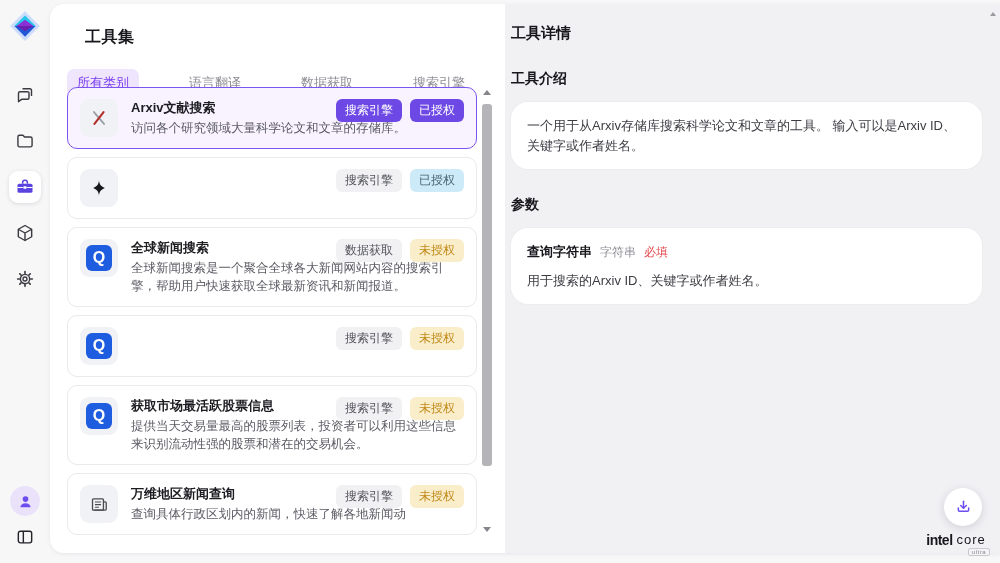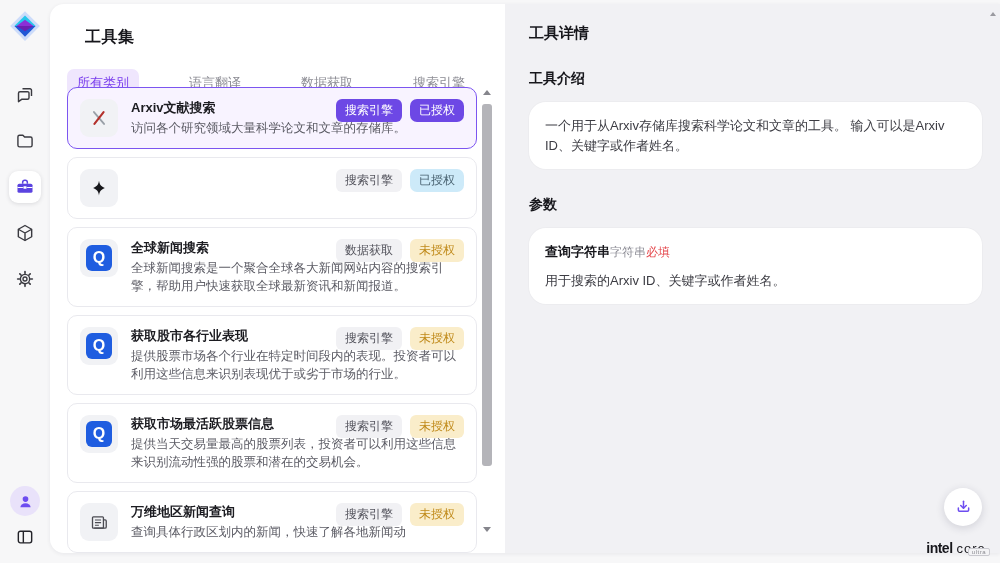--- a/index.html
+++ b/index.html
@@ -28,45 +28,45 @@
   .tool-list { position:absolute; left:17px; top:83px; width:410px; bottom:0; overflow:hidden; }
   .tool-card { position:relative; display:flex; gap:13px; padding:11px 12px; background:#fff; border:1px solid #e9e9ee; border-radius:10px; margin-bottom:8px; cursor:pointer; }
   .tool-card.selected { background:#f8f3ff; border:1.5px solid #7c55f0; }
   .tool-icon { width:38px; height:38px; flex:none; border-radius:9px; background:#f1f2f5; display:flex; align-items:center; justify-content:center; }
   .q-badge { width:26px; height:26px; border-radius:6px; background:#1f5de0; color:#fff; font-weight:800; font-size:16px; display:flex; align-items:center; justify-content:center; font-family:"Liberation Sans",sans-serif; }
   .tool-name { font-size:13px; font-weight:700; color:#1c1c21; line-height:18px; }
   .tool-desc { font-size:12.5px; color:#5b5b64; line-height:18px; margin-top:2px; max-width:336px; }
   .tool-tags { position:absolute; top:11px; right:12px; display:flex; gap:8px; }
   .pill { font-size:12px; padding:3px 9px; border-radius:6px; background:#f1f1f4; color:#55555e; white-space:nowrap; }
   .badge { font-size:12px; padding:3px 9px; border-radius:6px; white-space:nowrap; }
-  .badge.ok { background:#cdeaf9; color:#4a6372;border-radius:7px; }
+  .badge.ok { background:#cdeaf9; color:#4a6372; }
   .badge.no { background:#faedca; color:#c08a1a; }
   .tool-card.selected .pill, .tool-card.selected .badge { background:#6d48e5; color:#fff; }
 
   
   .sb { position:absolute; right:13px; top:84px; height:446px; width:10px; }
   .sb-thumb { position:absolute; left:0; top:16px; width:10px; height:362px; background:#b4b4b9; border-radius:3px; cursor:pointer; }
   .tri-up { position:absolute; left:1px; top:2px; width:0; height:0; border-left:4px solid transparent; border-right:4px solid transparent; border-bottom:5px solid #85858c; cursor:pointer; }
   .tri-down { position:absolute; left:1px; bottom:2px; width:0; height:0; border-left:4px solid transparent; border-right:4px solid transparent; border-top:5px solid #85858c; cursor:pointer; }
 
   
-  .detail-panel { flex:1; background:#f1f1f4; position:relative; padding:20px 18px 0 24px; }
+  .detail-panel { flex:1; background:#f1f1f4; position:relative; padding:20px 18px 0 6px; }
   .detail-title { font-size:15px; font-weight:700; color:#17171c; }
   .section-h { font-size:14px; font-weight:700; color:#17171c; margin-top:27px; }
   .detail-card { margin-top:14px; background:#fff; border-radius:17px; padding:14px 16px; font-size:13px; color:#3c3c43; line-height:1.5; box-shadow:0 0 0 1px rgba(0,0,0,.02); }
-  .param-head { display:flex; align-items:baseline; }
+  .param-head { display:flex; gap:8px; align-items:baseline; }
   .param-name { font-size:13px; font-weight:700; color:#17171c; }
   .param-type { font-size:12px; color:#8a8a93; }
   .param-req { font-size:12px; color:#e5484d; }
   .param-desc { margin-top:9px; font-size:13px; color:#3c3c43; }
   .mini-up { position:absolute; right:4px; top:8px; width:0; height:0; border-left:3px solid transparent; border-right:3px solid transparent; border-bottom:4px solid #9a9aa0; }
 
   
   .fab { position:absolute; right:18px; bottom:37px; width:38px; height:38px; border-radius:50%; background:#fff; border:none; box-shadow:0 2px 8px rgba(40,40,70,.16); display:flex; align-items:center; justify-content:center; cursor:pointer; }
-  .intel { position:absolute; right:10px; bottom:7px; display:flex; align-items:flex-end; gap:2px; color:#17171c;margin-left:42px; }
+  .intel { position:absolute; right:10px; bottom:7px; display:flex; align-items:flex-start; gap:2px; color:#17171c;margin-left:42px; }
   .intel .i1 { font-size:14px; font-weight:700; letter-spacing:-.5px; }
   .intel .i2 { font-size:13px; font-weight:400; letter-spacing:1px; margin-left:2px; }
   .intel .i3 { display:inline-block; margin-left:-20px; margin-top:16px; font-size:6px; letter-spacing:.5px; color:#8a8a90; border:1px solid #c9c9cf; border-radius:2px; padding:0 3px; background:#f3f3f5; }
 </style>
 </head>
 <body>
 
 <div class="page">
 
   <aside class="rail">
@@ -189,24 +189,20 @@
     <div class="tool-tags">
       <span class="pill">数据获取</span>
       <span class="badge no">未授权</span>
     </div>
   </div>
 
   <div class="tool-card">
     <div class="tool-icon">
               <span class="q-badge">Q</span>
             </div>
-    <div class="tool-body">
-      <div class="tool-name">获取股市各行业表现</div>
-      <div class="tool-desc">提供股票市场各个行业在特定时间段内的表现。投资者可以利用这些信息来识别表现优于或劣于市场的行业。</div>
-    </div>
     <div class="tool-tags">
       <span class="pill">搜索引擎</span>
       <span class="badge no">未授权</span>
     </div>
   </div>
 
   <div class="tool-card">
     <div class="tool-icon">
               <span class="q-badge">Q</span>
             </div>

